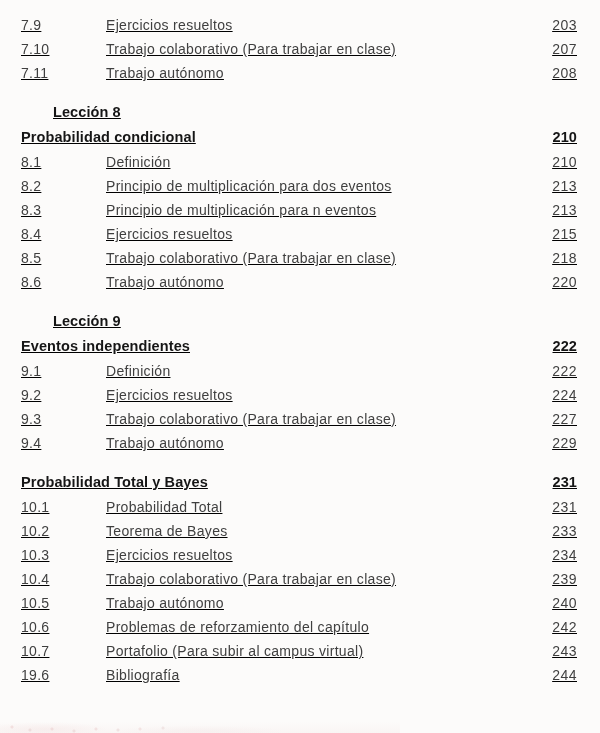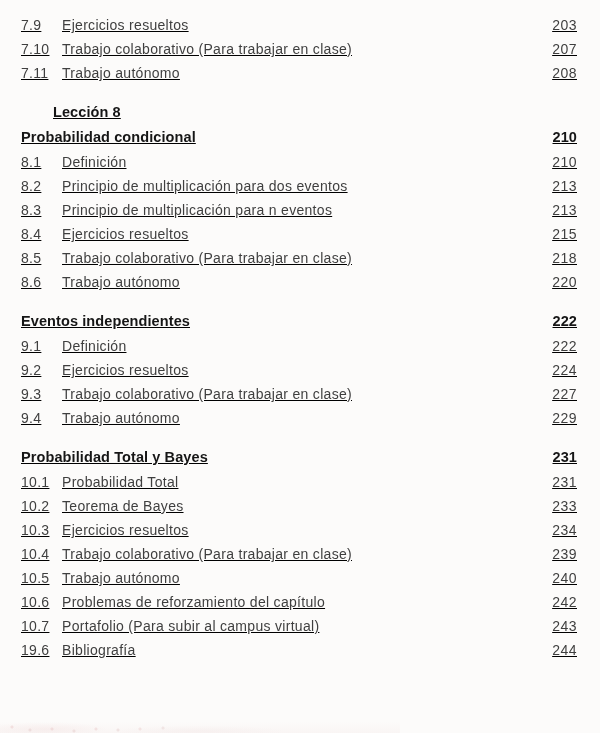--- a/index.html
+++ b/index.html
@@ -35,20 +35,21 @@
     letter-spacing: 0.3px;
   }
   .item .num {
     width: 41px;
     flex: 0 0 41px;
   }
   .item .label {
     flex: 1 1 auto;
     white-space: nowrap;
     overflow: hidden;
+    margin-left: 44px;
   }
   .item .pg {
     flex: 0 0 auto;
     text-align: right;
     letter-spacing: 0.5px;
   }
   .section {
     margin-top: 15px;
   }
   .lesson-row {
@@ -151,20 +152,21 @@
       <span class="pg">218</span>
     </div>
     <div class="row item">
       <span class="num">8.6</span>
       <span class="label">Trabajo autónomo</span>
       <span class="pg">220</span>
     </div>
   </div>
 
   <div class="section">
+    <div class="lesson-row">Lección 9</div>
     <div class="row title-row">
       <span class="label">Eventos independientes</span>
       <span class="pg">222</span>
     </div>
     <div class="row item">
       <span class="num">9.1</span>
       <span class="label">Definición</span>
       <span class="pg">222</span>
     </div>
     <div class="row item">

